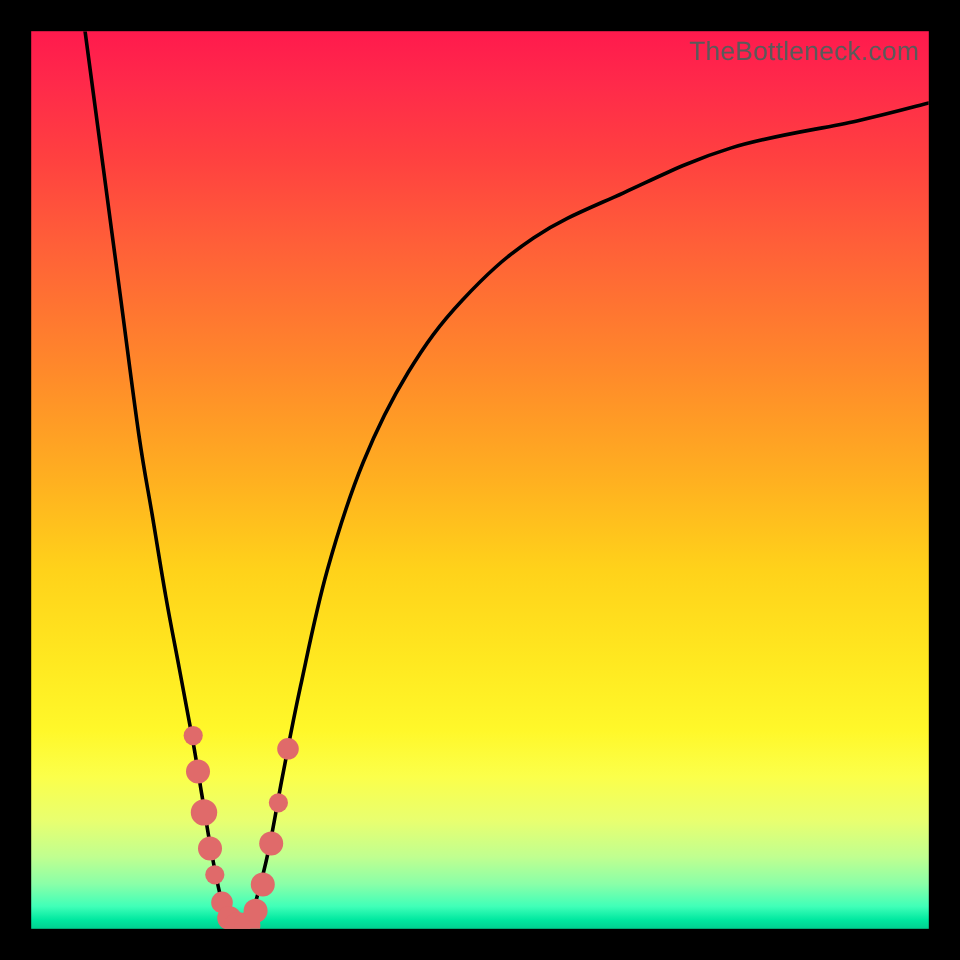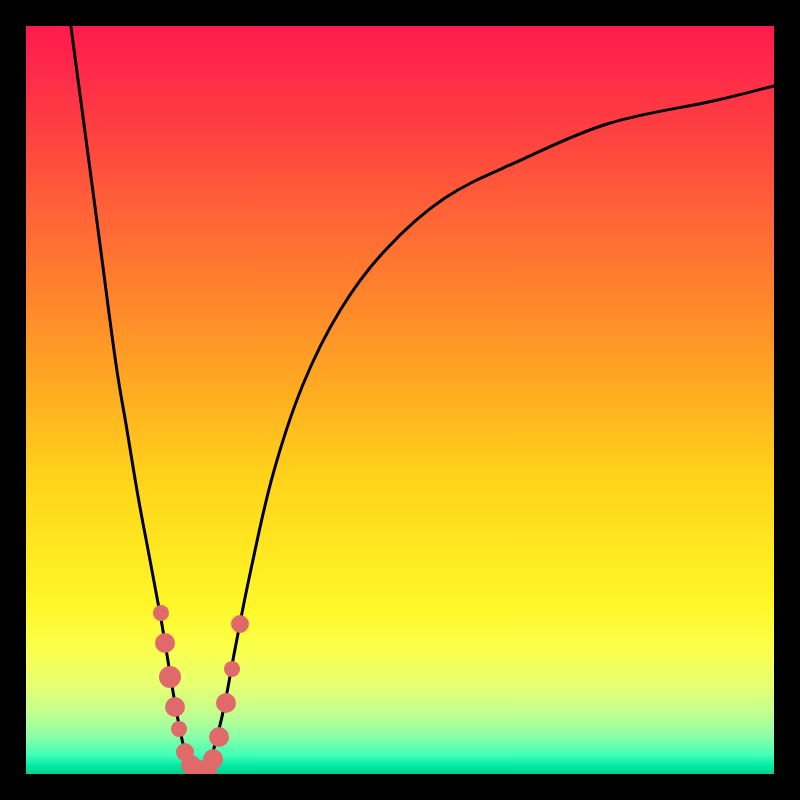--- a/index.html
+++ b/index.html
@@ -63,20 +63,21 @@
     border-radius: 50%;
     background: #e06a6a;
     transform: translate(-50%, -50%);
   }
 </style>
 </head>
 <body>
 
 <div class="frame">
   <div class="plot">
+    <div class="watermark">TheBottleneck.com</div>
     <svg class="curves" width="748" height="748" viewBox="0 0 748 748" preserveAspectRatio="none">
       <path id="path-left" fill="none" stroke="#000" stroke-width="3" stroke-linecap="round" d="M 44.879999999999995 0 C 47.572799999999994 20.19600000000001, 54.45440000000001 71.80800000000005, 59.84 112.20000000000005 C 65.2256 152.59200000000004, 69.4144 184.00799999999998, 74.8 224.39999999999998 C 80.1856 264.792, 85.04759999999999 304.28639999999996, 89.75999999999999 336.59999999999997 C 94.4724 368.9136, 96.9408 379.68479999999994, 100.98 403.91999999999996 C 105.01920000000001 428.1552, 108.16080000000001 448.3512, 112.2 471.24 C 116.2392 494.1288, 119.38080000000001 509.53760000000005, 123.42 531.08 C 127.4592 552.6224000000001, 131.27399999999997 572.0704000000001, 134.64 590.9200000000001 C 138.006 609.7696000000001, 139.4272 619.6432, 142.12 635.8 C 144.8128 651.9567999999999, 146.9072 665.8696, 149.6 680.6800000000001 C 152.2928 695.4904000000001, 154.65648 707.9820000000001, 157.07999999999998 718.08 C 159.50351999999998 728.178, 161.0444 732.0676, 163.064 736.78 C 165.0836 741.4924, 167.35752000000002 742.9136, 168.3 744.26"></path>
       <path id="path-right" fill="none" stroke="#000" stroke-width="3" stroke-linecap="round" d="M 179.51999999999998 744.26 C 180.8664 740.894, 183.634 737.0043999999999, 187 725.56 C 190.366 714.1156, 194.1808 699.5296000000001, 198.22 680.6800000000001 C 202.2592 661.8304, 204.72760000000002 645.0752, 209.44000000000003 620.84 C 214.15240000000003 596.6048000000001, 217.668 577.0072, 224.4 546.04 C 231.132 515.0727999999999, 237.4152 482.46000000000004, 246.84 448.8 C 256.2648 415.14, 264.6424 388.66079999999994, 276.76 359.03999999999996 C 288.8776 329.4192, 299.34959999999995 308.47520000000003, 314.15999999999997 284.24 C 328.9704 260.0048, 340.19039999999995 244.59599999999998, 359.03999999999996 224.39999999999998 C 377.8896 204.20399999999998, 394.64480000000003 188.19679999999997, 418.88000000000005 172.03999999999996 C 443.1152000000001 155.88319999999996, 464.05920000000003 148.10399999999998, 493.68 134.64 C 523.3008 121.17599999999999, 548.4336000000001 108.01120000000002, 583.44 97.24000000000001 C 618.4464 86.4688, 658.5392 81.53199999999997, 688.1600000000001 74.79999999999995 C 717.7808000000001 68.06799999999994, 737.2288 62.532799999999924, 748 59.83999999999992"></path>
     </svg>
     <div id="markers">
         <div class="marker" style="width: 16px; height: 16px; left: 134.64px; top: 587.18px;"></div>
         <div class="marker" style="width: 20px; height: 20px; left: 139.128px; top: 617.1px;"></div>
         <div class="marker" style="width: 22px; height: 22px; left: 144.364px; top: 650.76px;"></div>
         <div class="marker" style="width: 20px; height: 20px; left: 148.852px; top: 680.68px;"></div>
         <div class="marker" style="width: 16px; height: 16px; left: 153.34px; top: 703.12px;"></div>

